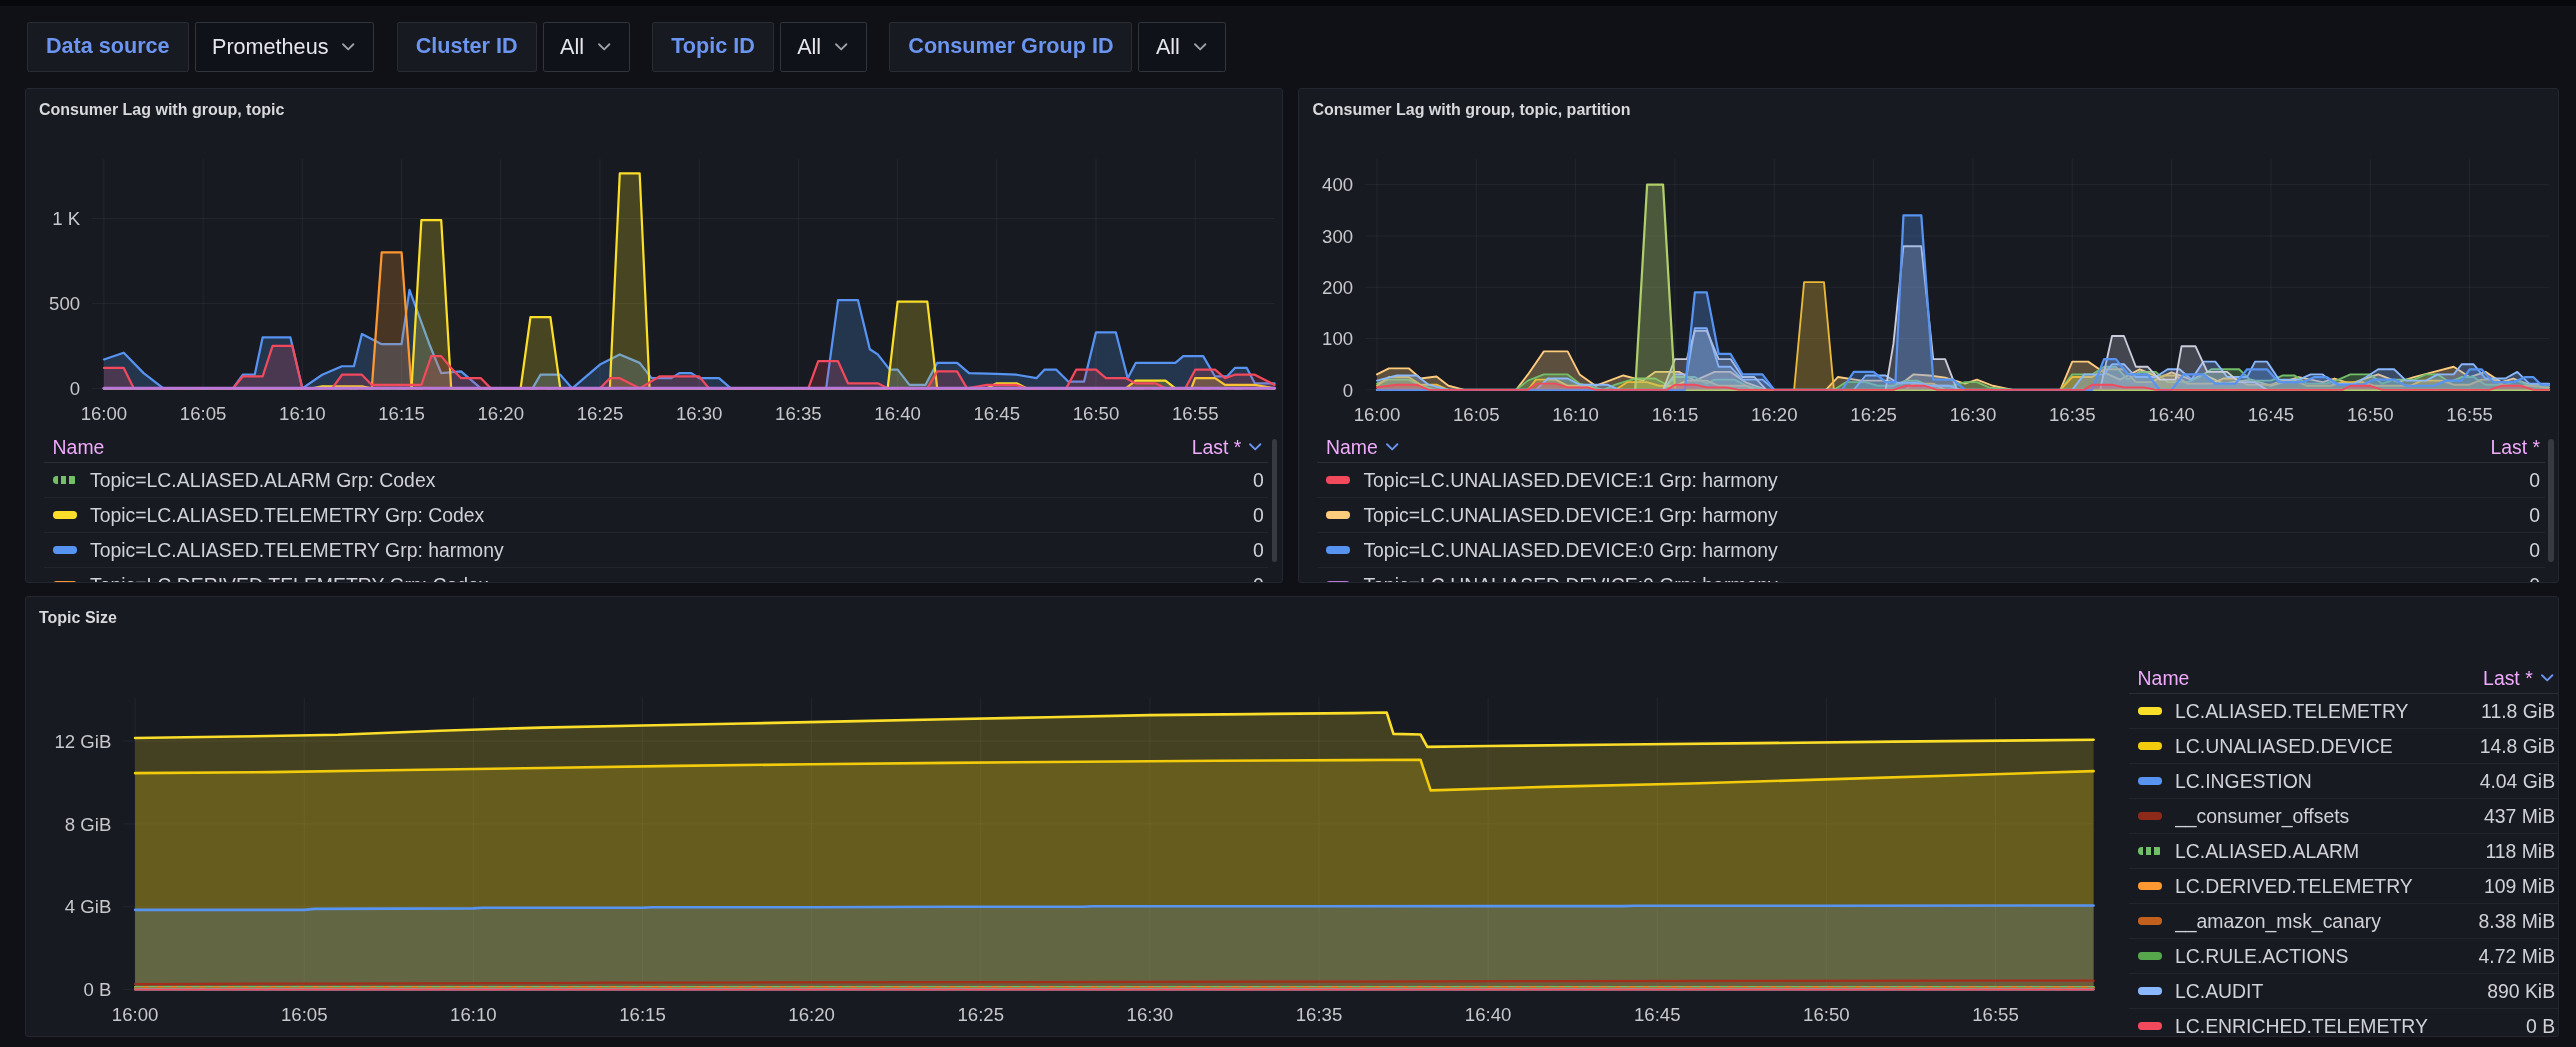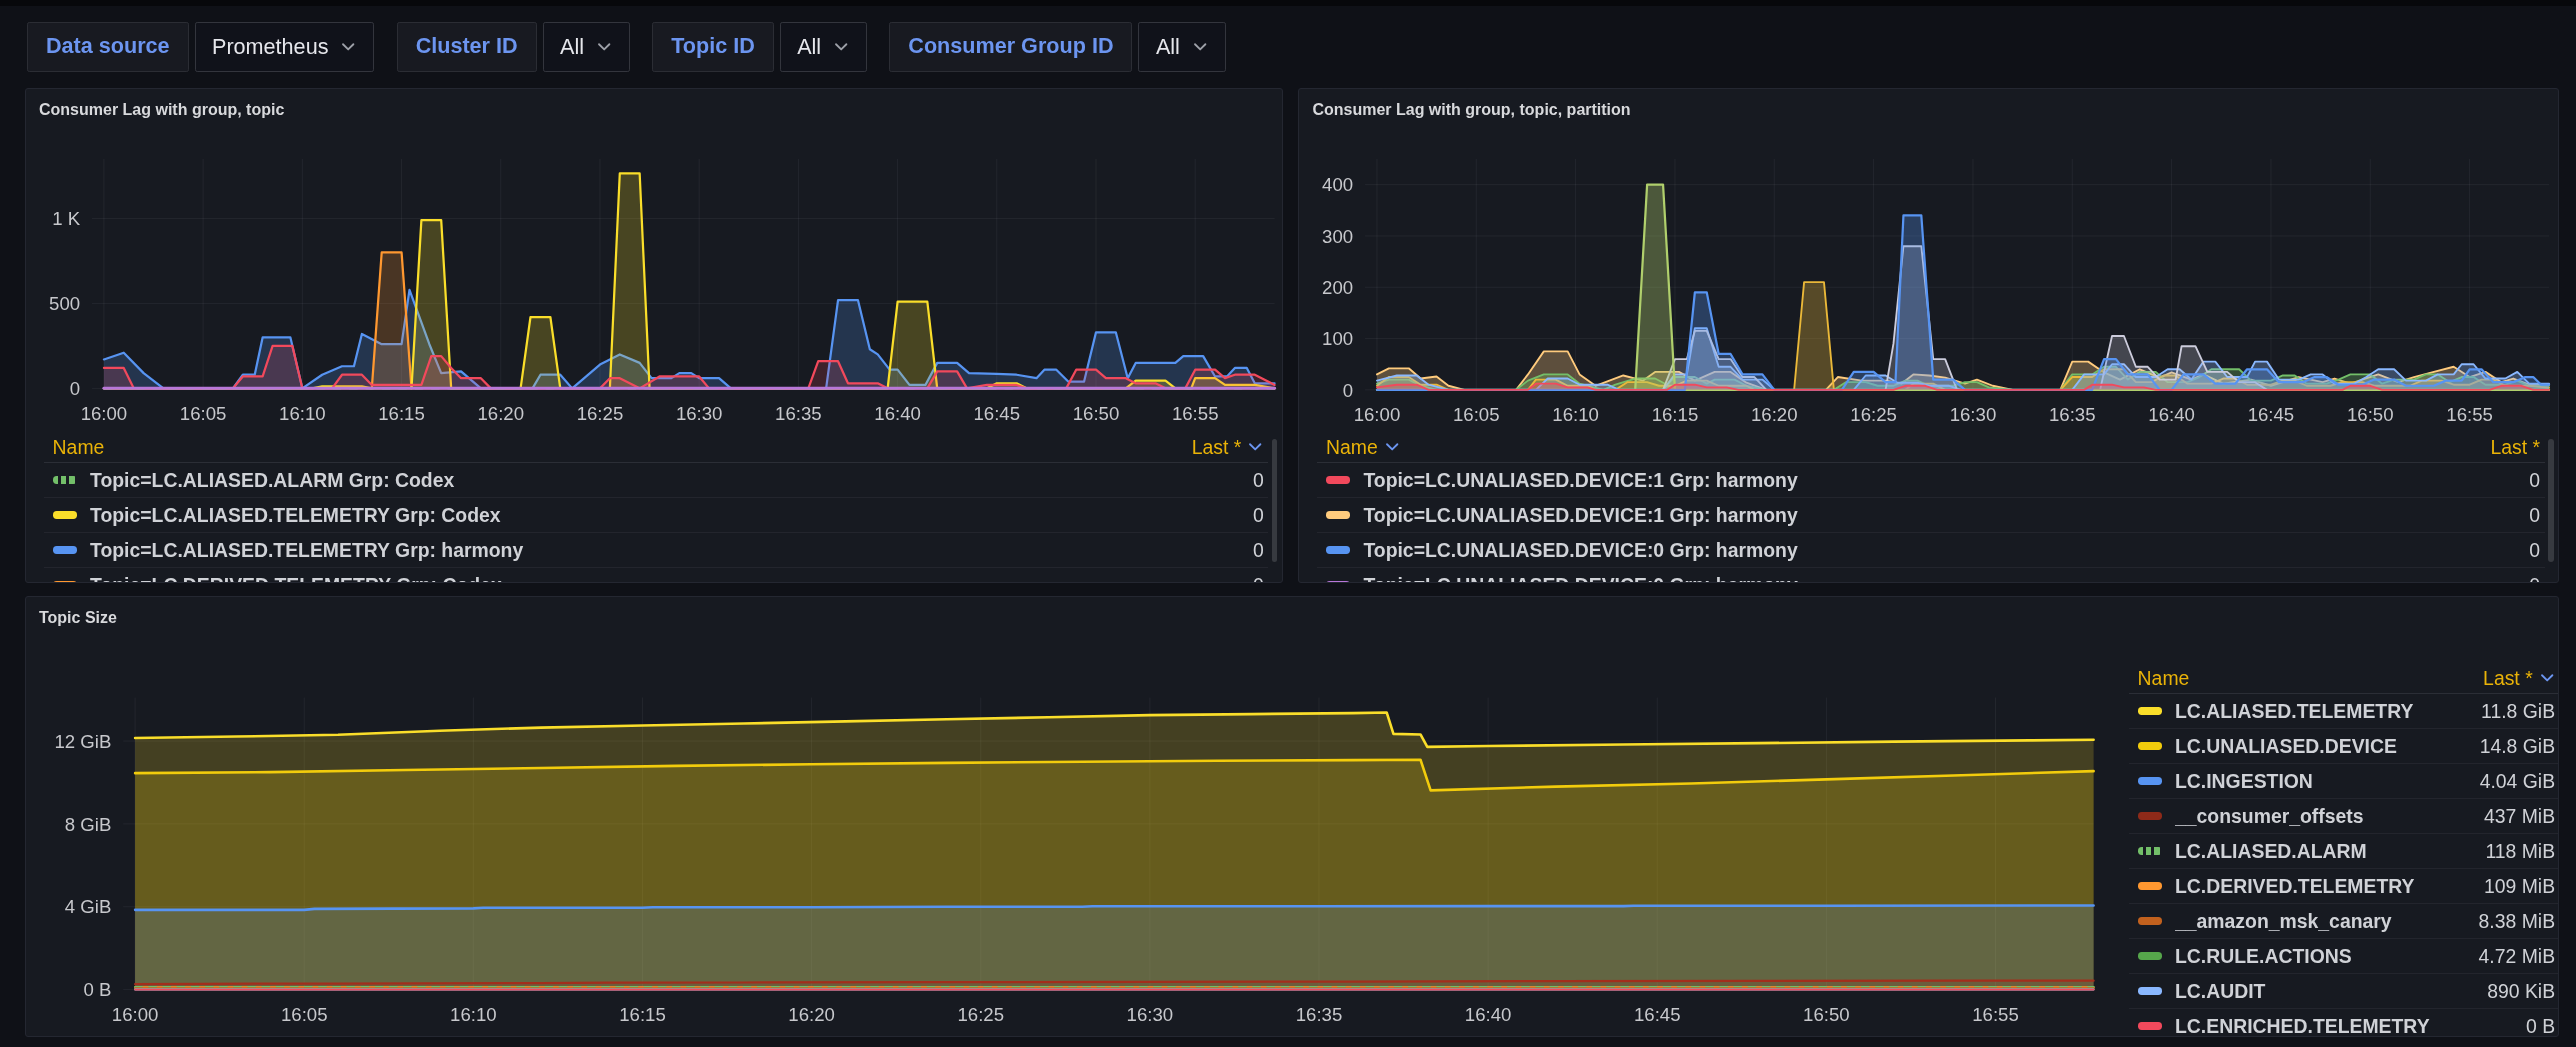--- a/index.html
+++ b/index.html
@@ -20,27 +20,27 @@
   
   .panel{position:absolute;background:#171a21;border:0.7px solid #242731;border-radius:3px;box-sizing:border-box;overflow:hidden;}
   #panel1{left:24.6px;top:88px;width:1258px;height:495px;}
   #panel2{left:1298px;top:88px;width:1261px;height:495px;}
   #panel3{left:24.6px;top:596px;width:2534px;height:441px;}
   .panel-title{position:absolute;left:13.4px;top:12px;font-size:16px;font-weight:700;color:#d8d9dc;cursor:pointer;}
   .chart-wrap{position:absolute;left:0;top:0;}
   
   .legend{position:absolute;overflow:hidden;font-size:19.4px;}
   .legend-header{display:flex;justify-content:space-between;align-items:center;height:30px;
-                 color:#eab308;font-weight:500;border-bottom:0.7px solid #2b2e36;padding:0 4.5px 0 9px;gap:13px;}
+                 color:#f0abfc;font-weight:500;border-bottom:0.7px solid #2b2e36;padding:0 4.5px 0 9px;gap:13px;}
   .legend-header .hcell{display:flex;align-items:center;cursor:pointer;}
   .legend-header .hcell .chev{margin-left:6px;}
   .legend-row{display:flex;align-items:center;height:34px;border-bottom:0.7px solid #23252d;padding:0 4.5px 0 9px;cursor:pointer;}
   .swatch{width:24px;height:7.5px;border-radius:3.7px;flex:0 0 auto;margin-right:13.4px;}
   .swatch.dashed{background:repeating-linear-gradient(90deg,var(--c) 0 5.2px,#171a21 5.2px 8.2px) !important;}
-  .legend-label{color:#d0d2d7;flex:1 1 auto;white-space:nowrap;overflow:hidden;font-weight:bold;}
+  .legend-label{color:#d0d2d7;flex:1 1 auto;white-space:nowrap;overflow:hidden;}
   .legend-value{color:#d0d2d7;text-align:right;flex:0 0 auto;min-width:82px;}
   .scroll-thumb{position:absolute;width:5.2px;border-radius:3px;background:rgba(255,255,255,0.14);}
   
   text.tick{fill:#c7c8cc;font-family:"Liberation Sans",sans-serif;font-size:25px;}
 </style>
 </head>
 <body>
 
 <div id="app">
   <div id="topstrip"></div>

